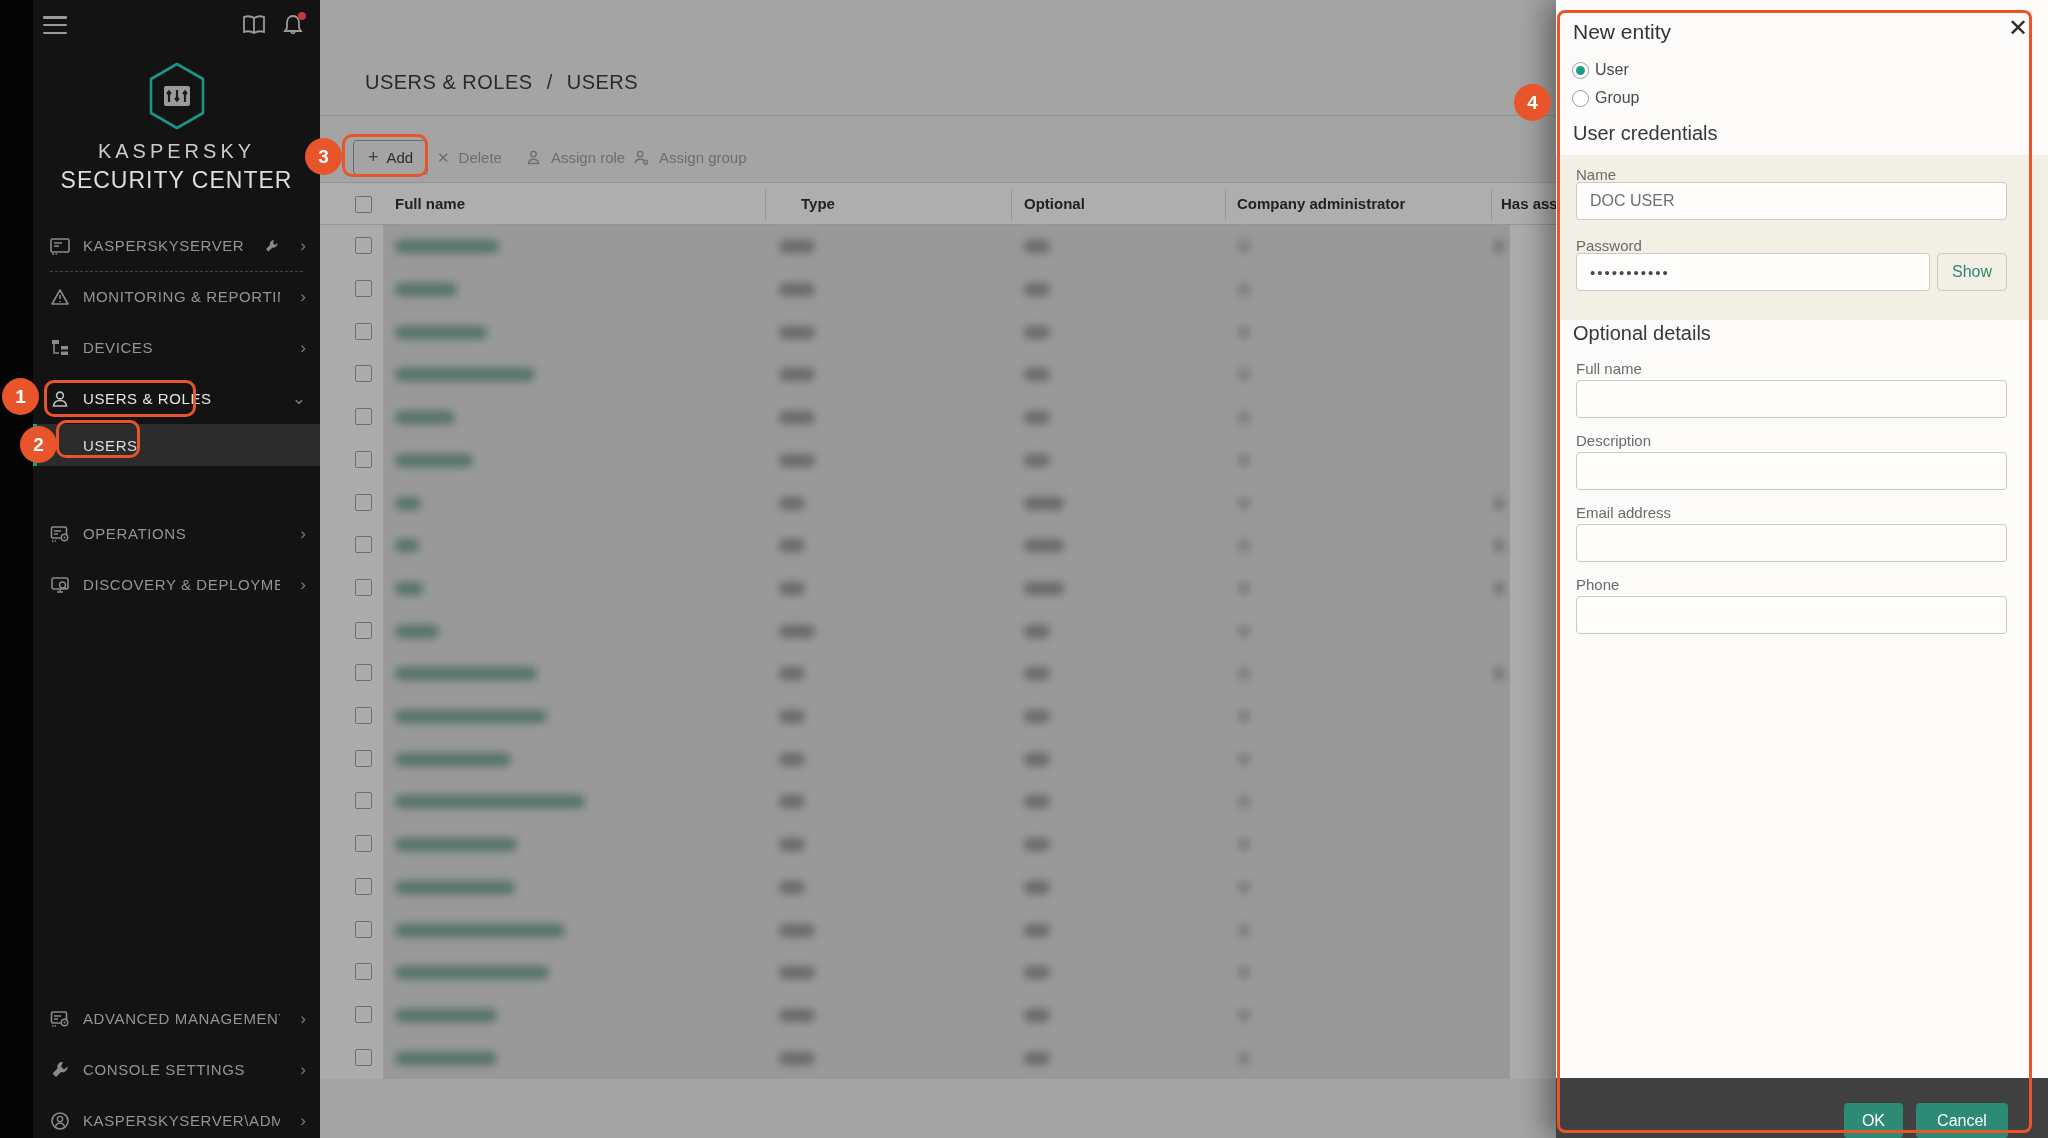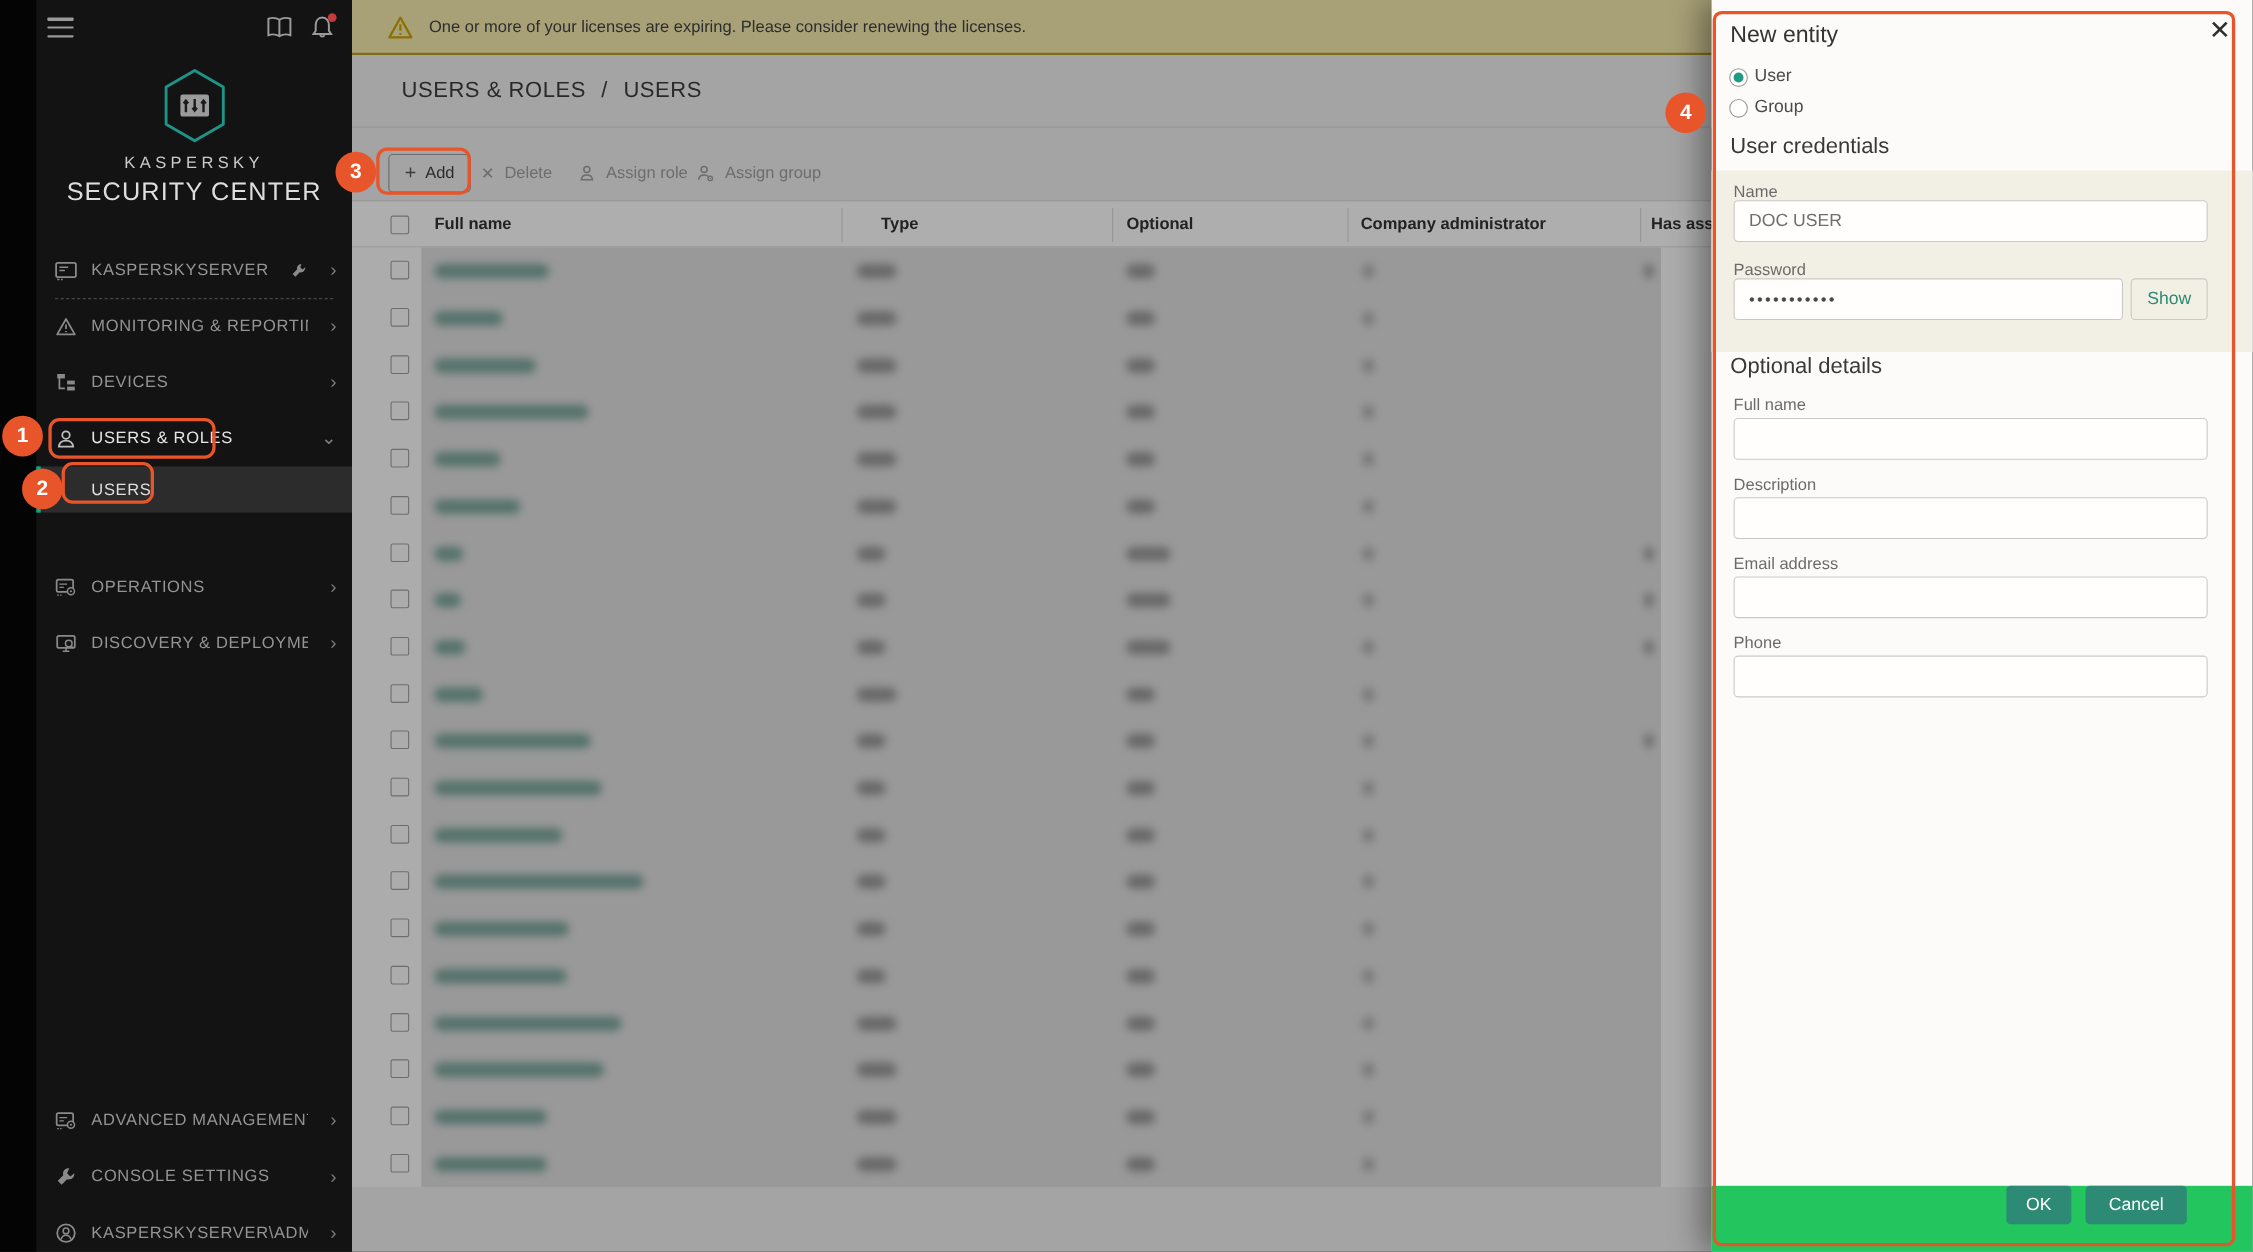--- a/index.html
+++ b/index.html
@@ -9,21 +9,21 @@
   
   .sidebar { position:absolute; left:0; top:0; width:320px; height:1138px; background:#131313; }
   .sidebar .rail { position:absolute; left:0; top:0; width:33px; height:1138px; background:#040404; }
   .topbar-icons { position:absolute; left:33px; top:0; width:287px; height:50px; display:flex; align-items:center; }
   .hamburger { margin-left:10px; width:24px; height:18px; display:flex; flex-direction:column; justify-content:space-between; cursor:pointer; }
   .hamburger span { display:block; height:2.5px; background:#9a9a9a; border-radius:1px; }
   .top-right-icons { margin-left:auto; margin-right:16px; display:flex; gap:16px; align-items:center; }
   .icon-svg { display:block; }
 
   .logo-block { position:absolute; left:33px; top:56px; width:287px; text-align:center; }
-  .brand-line1 { margin-top:84px; font-size:15px; letter-spacing:4px; color:#cbcbcb; }
+  .brand-line1 { margin-top:84px; font-size:20px; letter-spacing:4px; color:#cbcbcb; }
   .brand-line2 { margin-top:4px; font-size:23px; letter-spacing:1px; color:#dedede; }
 
   .nav-item { position:absolute; left:33px; width:287px; height:51px; display:flex; align-items:center; cursor:pointer; }
   .nav-item .nicon { position:absolute; left:17px; width:20px; height:20px; }
   .nav-item .nlabel { position:absolute; left:50px; right:40px; font-size:15px; letter-spacing:0.6px; color:#949494; white-space:nowrap; overflow:hidden; }
   .nav-item .chev { position:absolute; right:14px; color:#7c7c7c; font-size:17px; line-height:1; }
   .nav-item .wrench-trailing { position:absolute; right:40px; width:16px; height:16px; }
   .nav-item.hl .nlabel { color:#e6e6e6; }
   .nav-sub { position:absolute; left:33px; width:287px; height:42px; display:flex; align-items:center; cursor:pointer; }
   .nav-sub .nlabel { position:absolute; left:50px; font-size:15px; letter-spacing:0.6px; color:#8f8f8f; }
@@ -70,21 +70,21 @@
   .radio-row { position:absolute; left:16px; display:flex; align-items:center; gap:6px; cursor:pointer; }
   .radio { width:17px; height:17px; border:1px solid #9b9b9b; border-radius:50%; position:relative; background:#fff; }
   .radio.sel::after { content:""; position:absolute; left:3px; top:3px; width:9px; height:9px; border-radius:50%; background:#1f9a85; }
   .radio-label { font-size:16px; color:#4a4a4a; }
   .sec-heading { position:absolute; left:17px; font-size:20px; color:#383838; }
   .cream { position:absolute; left:0; top:155px; width:492px; height:165px; background:#f2efe4; }
   .f-label { position:absolute; left:20px; font-size:15px; color:#6b6b6b; }
   .f-input { position:absolute; left:20px; width:431px; height:38px; border:1px solid #c9c9c4; border-radius:4px; background:#fffefd; font-family:"Liberation Sans",sans-serif; font-size:16px; color:#6e6e6e; padding:0 13px; outline:none; }
   .pw-input { width:354px; letter-spacing:2px; font-size:15px; color:#4a4a4a; }
   .btn-show { position:absolute; left:381px; width:70px; height:38px; border:1px solid #c9c9c4; border-radius:4px; background:transparent; color:#2d8a74; font-size:16px; font-family:"Liberation Sans",sans-serif; cursor:pointer; }
-  .panel-footer { position:absolute; left:0; bottom:0; width:492px; height:60px; background:#22c55e; display:flex; align-items:flex-start; justify-content:flex-end; gap:13px; padding-right:60px; }
+  .panel-footer { position:absolute; left:0; bottom:0; width:492px; height:60px; background:#404040; display:flex; align-items:flex-end; justify-content:flex-end; gap:13px; padding-right:40px; }
   .btn-teal { height:35px; border:none; border-radius:4px; background:#2d8a74; color:#fff; font-size:16px; font-family:"Liberation Sans",sans-serif; cursor:pointer; padding:0 18px; }
   .btn-ok { min-width:55px; }
   .btn-cancel { min-width:92px; }
 
   
   .ann { position:absolute; z-index:200; pointer-events:none; }
   .ann-rect { border:3px solid #e8552b; border-radius:10px; }
   .ann-circle { width:37px; height:37px; border-radius:50%; background:#e8552b; color:#fff; font-size:19px; font-weight:bold; display:flex; align-items:center; justify-content:center; }
 </style>
 </head>
@@ -221,27 +221,20 @@
         <circle cx="10" cy="8" r="2.6" fill="none" stroke="#8a8a8a" stroke-width="1.4"></circle>
         <path d="M5.5 15.5 C6.5 12.8 8 12 10 12 C12 12 13.5 12.8 14.5 15.5" fill="none" stroke="#8a8a8a" stroke-width="1.4"></path>
       </svg>
     <span class="nlabel">KASPERSKYSERVER\ADMINIS...</span>
     <span class="chev">›</span>
   </div>
 </div>
 
 <div class="main">
 
-  <div class="banner">
-    <svg class="bicon" width="24" height="22" viewBox="0 0 24 22">
-        <path d="M12 2 L22 20 L2 20 Z" fill="none" stroke="#c8a400" stroke-width="2" stroke-linejoin="round"></path>
-        <path d="M12 8 V14 M12 16 V17.5" stroke="#c8a400" stroke-width="2"></path>
-      </svg>
-    <span class="btext">One or more of your licenses are expiring. Please consider renewing the licenses.</span>
-  </div>
 
   <div class="breadcrumb-bar">
     <div class="crumbs">
       <span>USERS &amp; ROLES</span>
       <span>/</span>
       <span>USERS</span>
     </div>
   </div>
 
   <div class="toolbar">

